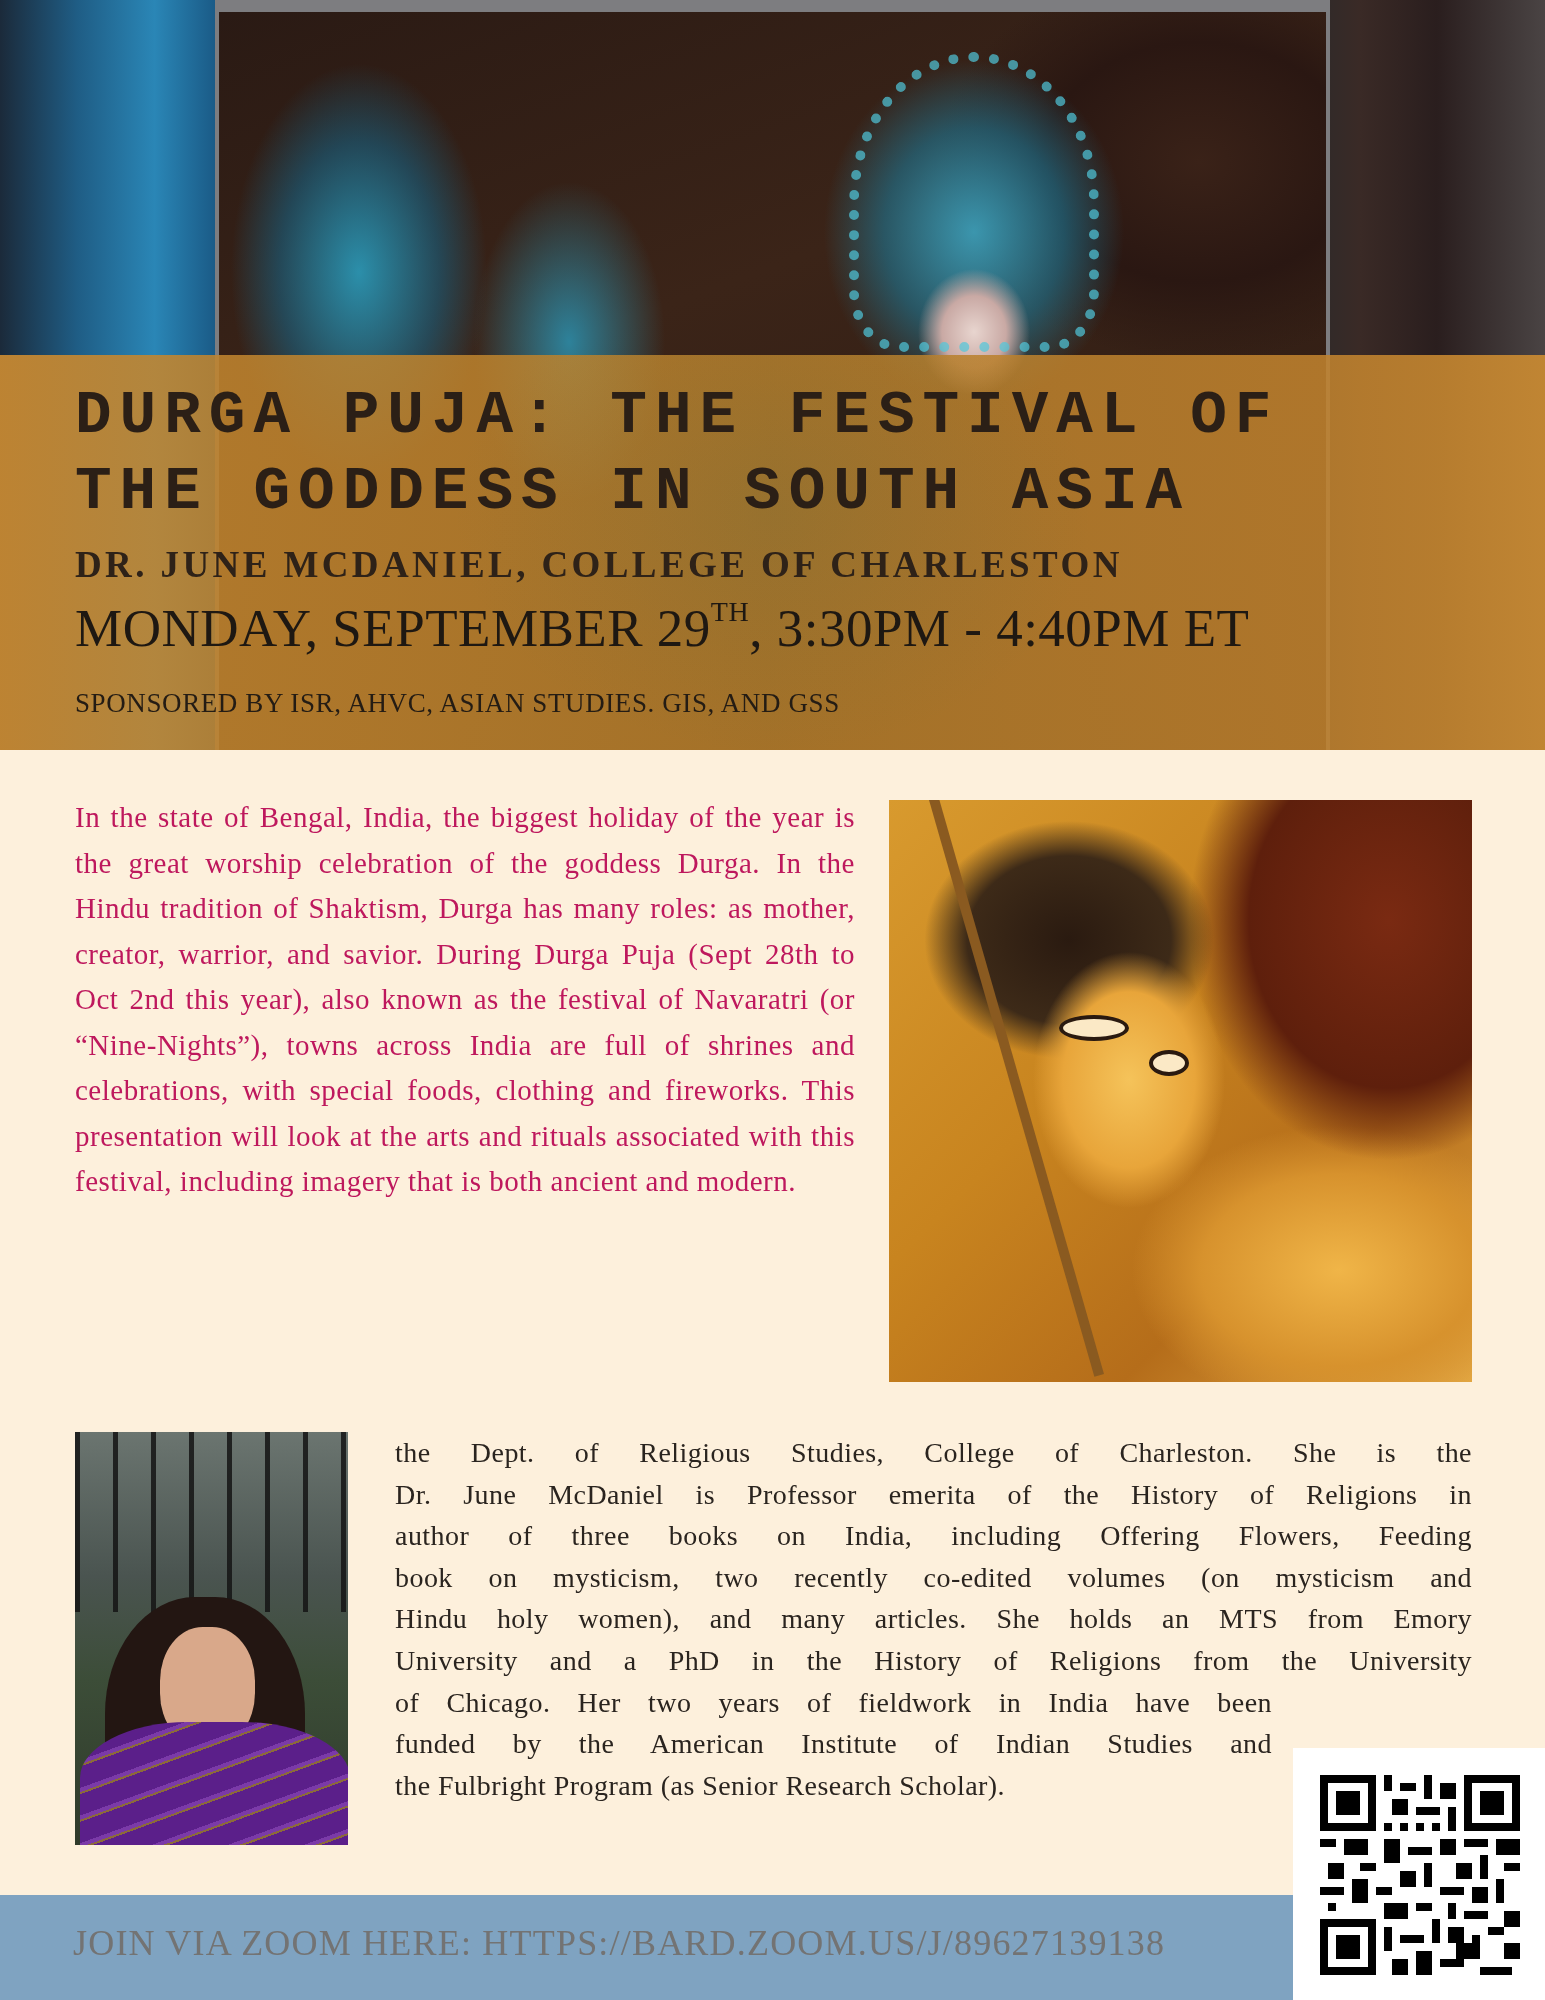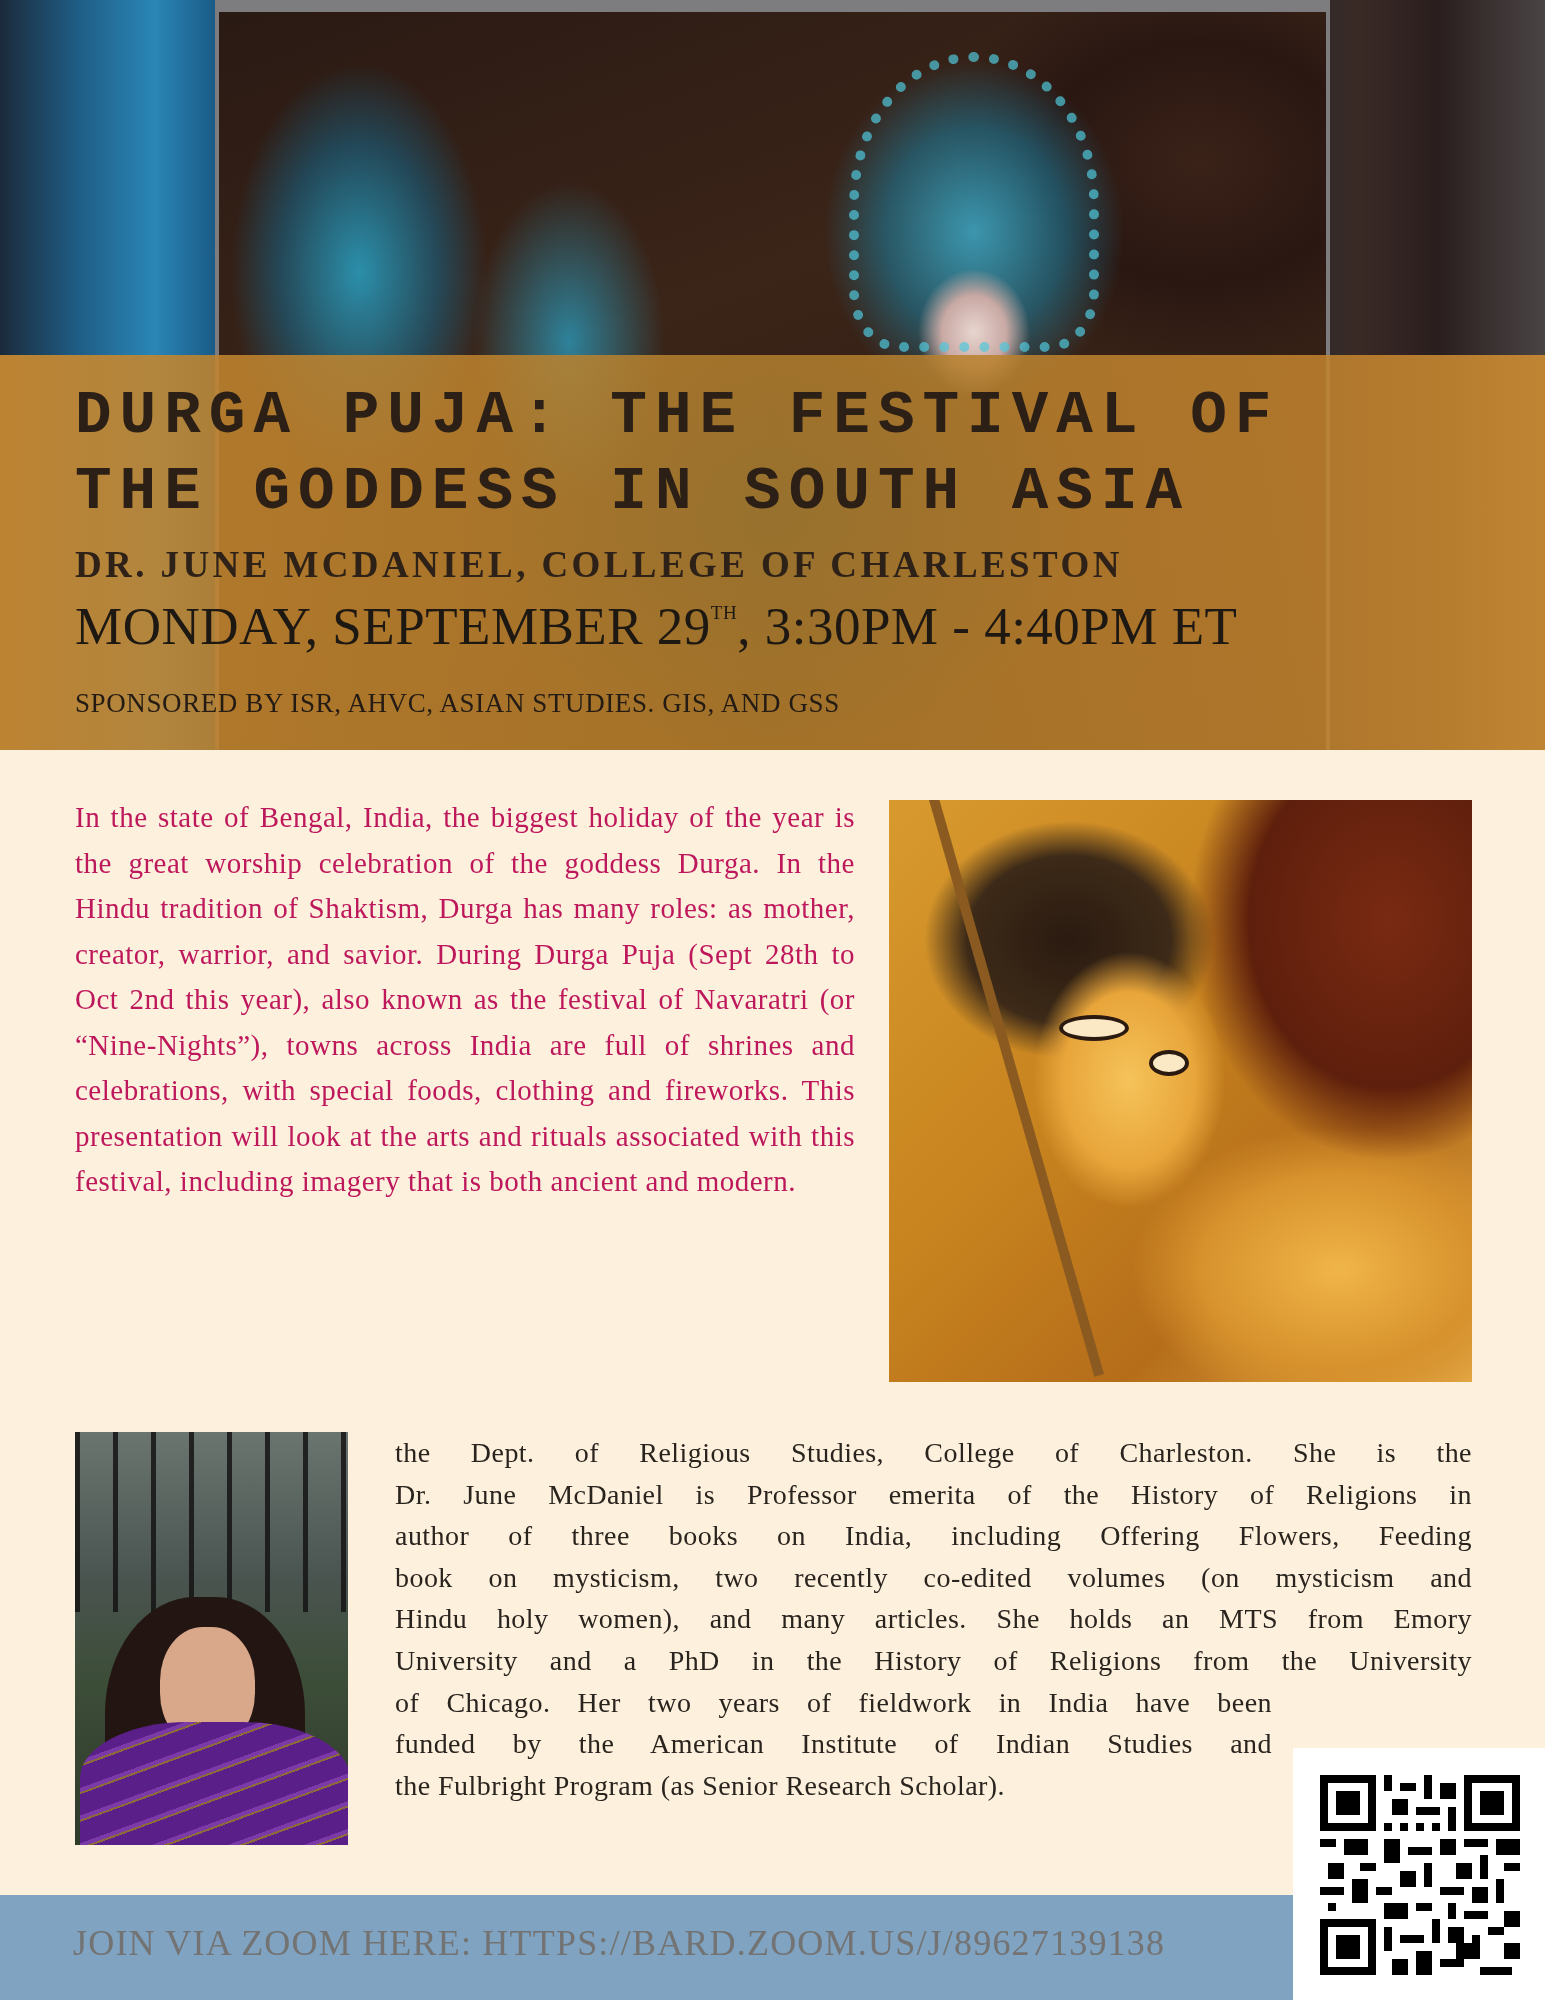--- a/index.html
+++ b/index.html
@@ -23,21 +23,21 @@
 
   .band { position: absolute; left: 0; top: 355px; width: 1545px; height: 395px;
     background: linear-gradient(90deg, rgba(201,138,50,0.93) 0%, rgba(192,132,46,0.88) 14%, rgba(184,128,44,0.85) 50%, rgba(192,130,46,0.88) 86%, rgba(201,138,50,0.93) 100%); }
   .band-inner { position: absolute; left: 215px; top: 0; width: 1115px; height: 395px;
     background: radial-gradient(ellipse 400px 300px at 50% 40%, rgba(90,110,70,0.18), rgba(0,0,0,0) 80%); }
 
   .title { position: absolute; left: 75px; top: 378px; width: 1420px; font-size: 61px; line-height: 76px; letter-spacing: 8px;
     font-weight: bold; color: #2b1f16; text-transform: uppercase; font-family: Liberation Mono, monospace; }
   .speaker { position: absolute; left: 75px; top: 522px; font-size: 37px; letter-spacing: 3.4px; font-weight: bold; color: #2e2218; margin-top: 21px; }
   .date { position: absolute; left: 75px; top: 596px; font-size: 53px; letter-spacing: 0.5px; color: #1e1812; white-space: nowrap; }
-  .date sup { font-size: 19px; vertical-align: 25px; }
+  .date sup { font-size: 28px; vertical-align: 25px; }
   .sponsor { position: absolute; left: 75px; top: 688px; font-size: 27px; letter-spacing: 0.6px; color: #241c14; text-align: center; }
 
   
   .intro { position: absolute; left: 75px; top: 795px; width: 780px; font-size: 29px; line-height: 45.5px; text-align: justify;
     color: #be185d; letter-spacing: 0.5px; }
   .goddess-photo { position: absolute; left: 889px; top: 800px; width: 583px; height: 582px; overflow: hidden;
     background:
       radial-gradient(ellipse 120px 160px at 240px 280px, #f5c35a 0%, #e8a53a 55%, rgba(0,0,0,0) 80%),
       radial-gradient(ellipse 170px 140px at 180px 140px, #2a1a10 0%, #3d2a18 60%, rgba(0,0,0,0) 85%),
       radial-gradient(ellipse 200px 240px at 500px 120px, #7a2a12 0%, #5e1f0c 70%, rgba(0,0,0,0) 100%),

